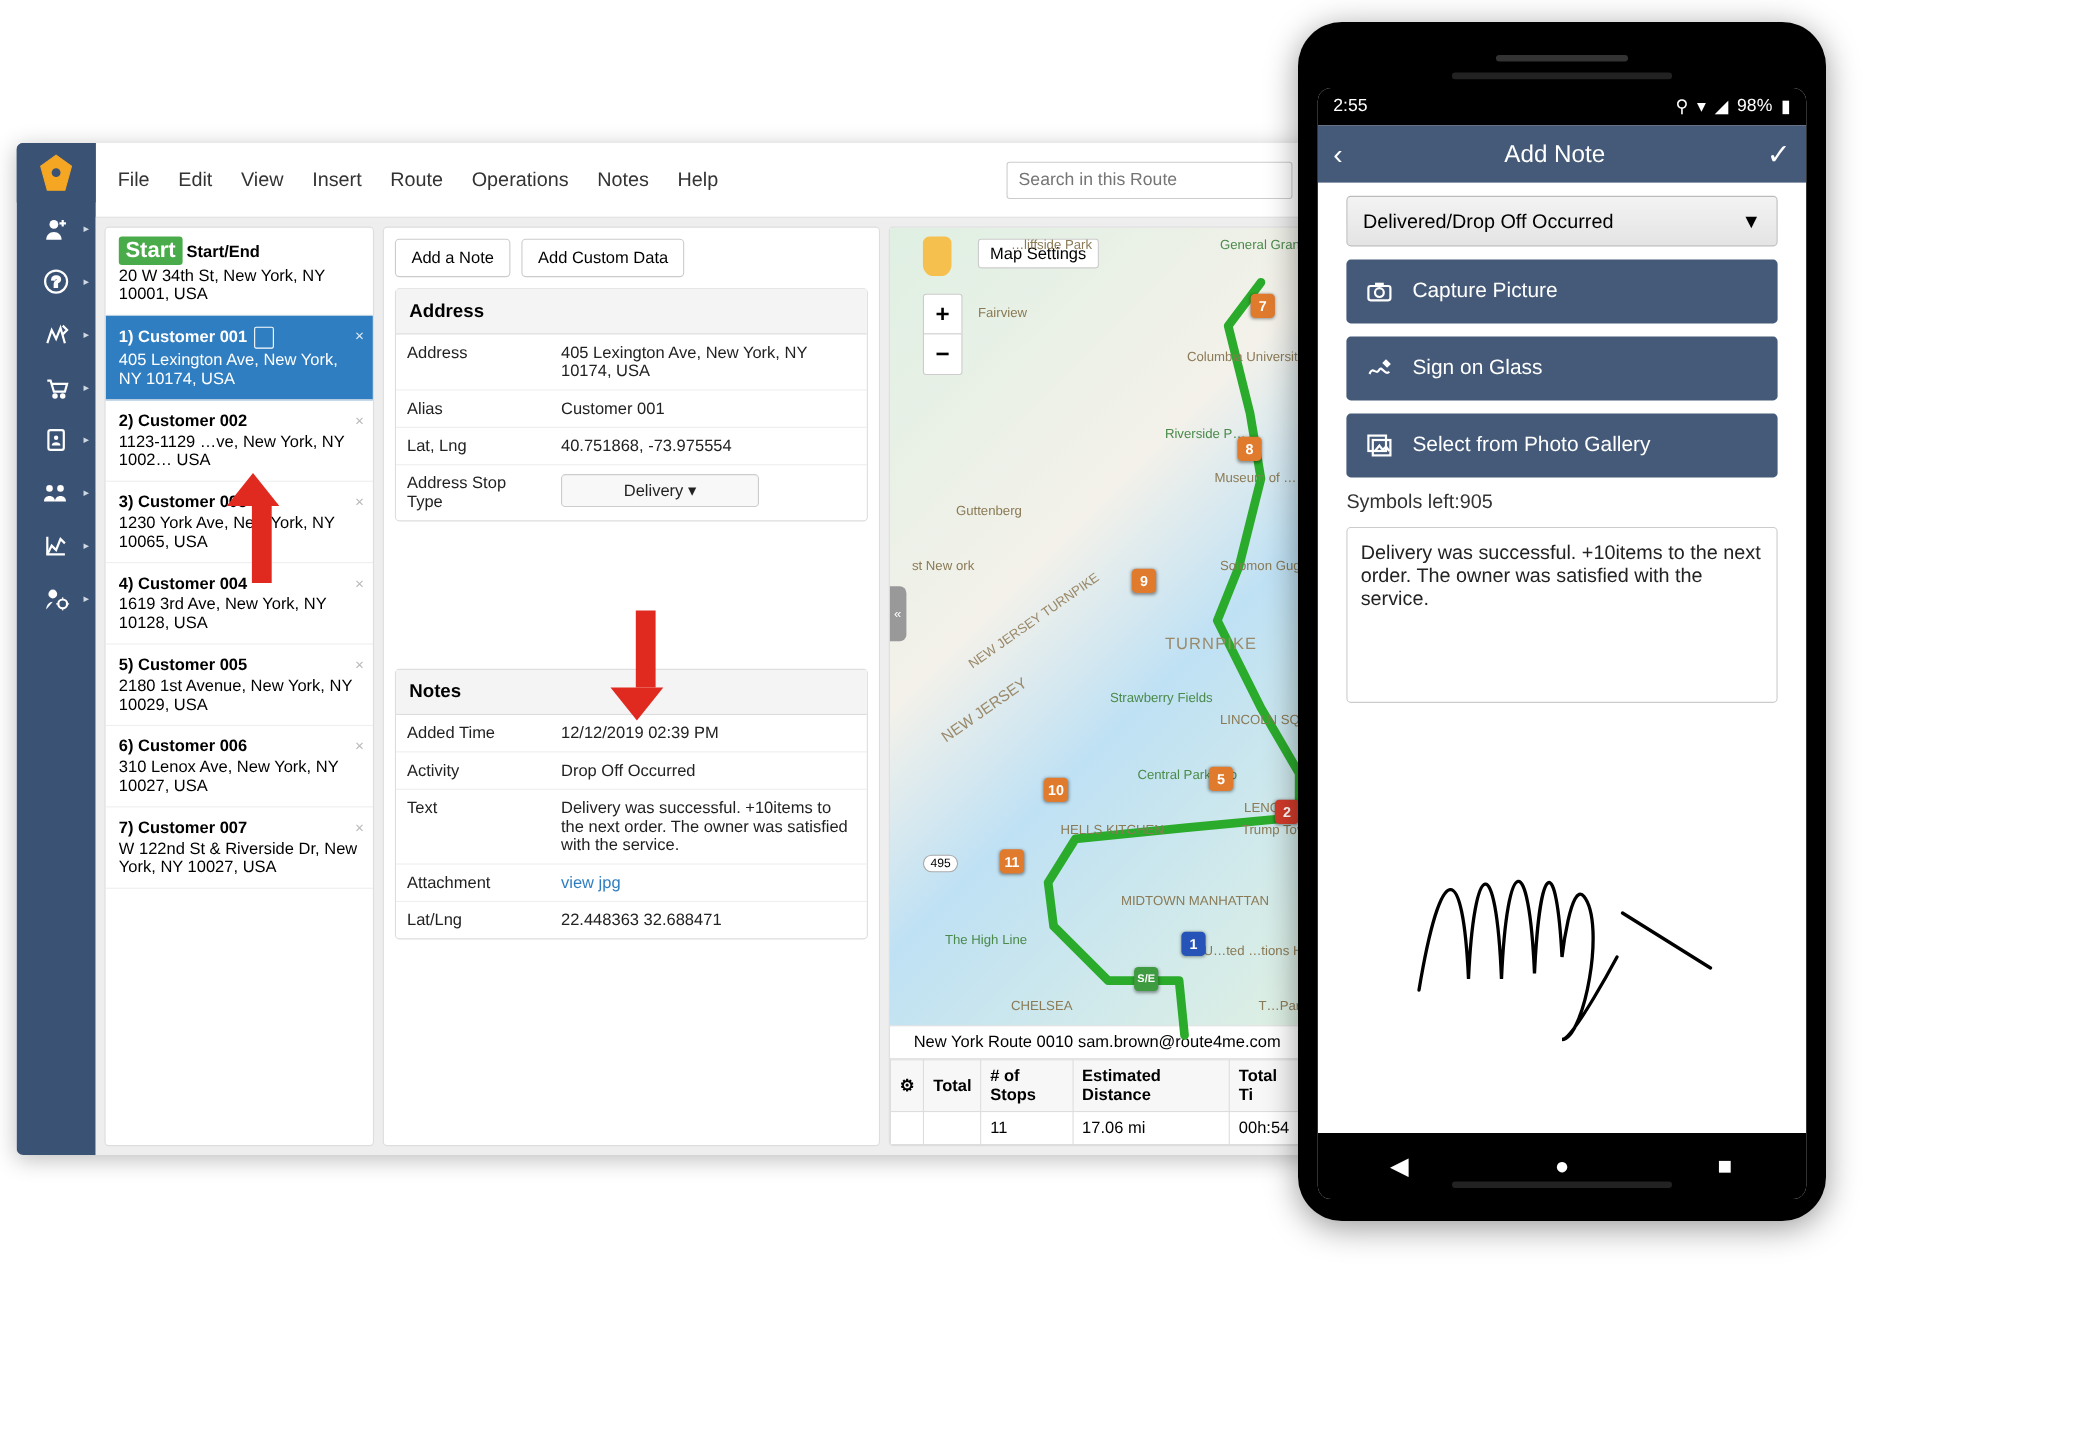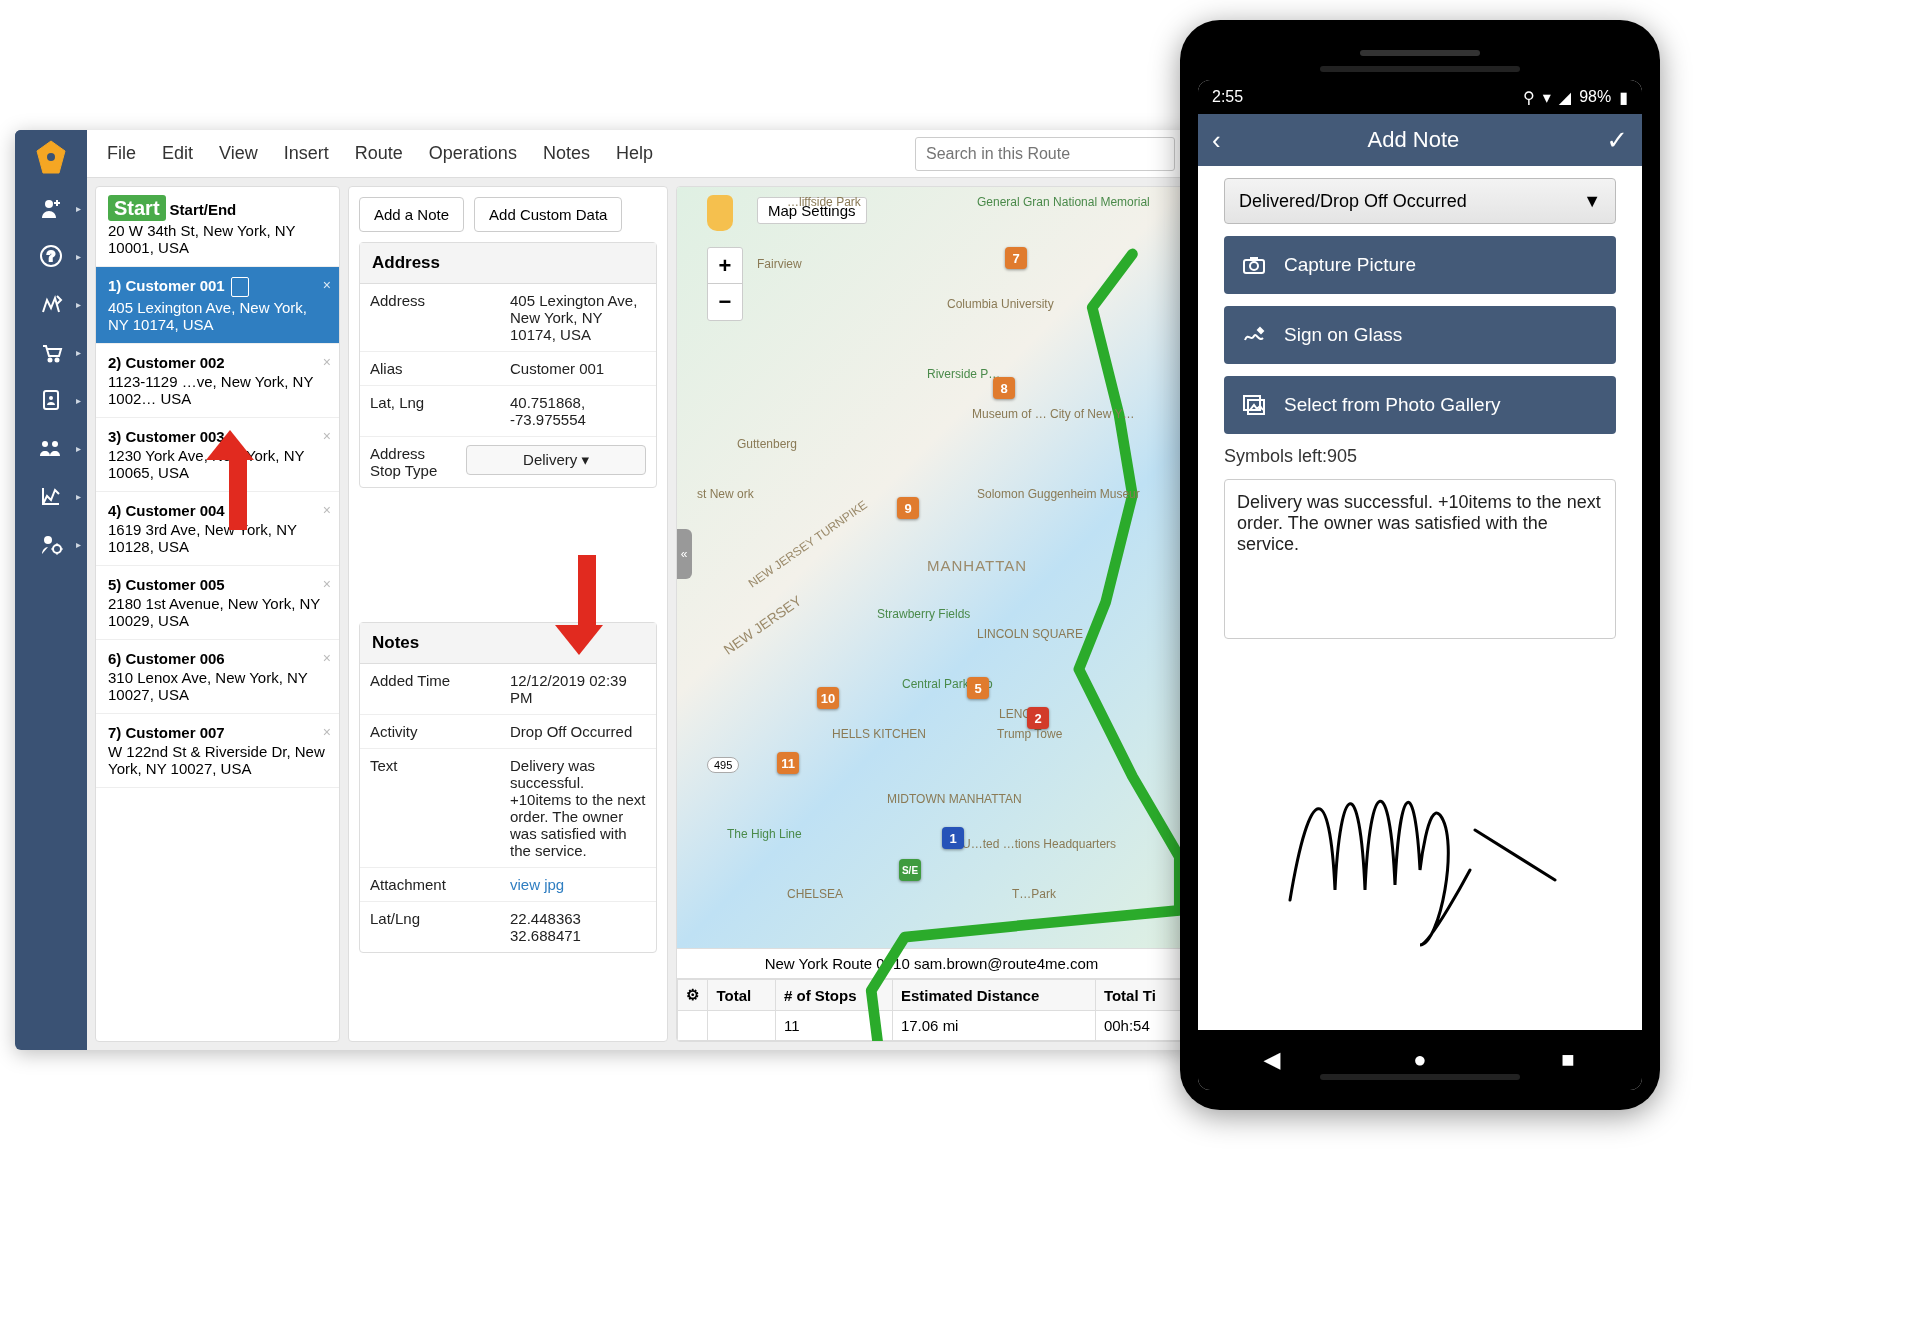--- a/index.html
+++ b/index.html
@@ -36,21 +36,21 @@
   width: 72px; height: 48px;
   display:flex; align-items:center; justify-content:center;
   color:#fff; font-size:22px; cursor:pointer;
   position:relative;
 }
 .side-icon .chev { position:absolute; right:6px; font-size:10px; color:#cfd8e3; }
 
 
 .main-col { flex: 1; display:flex; flex-direction:column; }
 .menu-bar {
-  height: 48px; border-bottom: 1px solid #ddd;
+  height: 68px; border-bottom: 1px solid #ddd;
   display:flex; align-items:center; padding: 10px 20px;
   gap: 26px;
 }
 .menu-bar span { color:#333; font-size:18px; cursor:pointer; }
 .menu-bar .search {
   margin-left:auto; width:260px; height:34px;
   border:1px solid #ccc; border-radius:3px;
   padding:0 10px; font-size:16px; color:#888;
 }
 
@@ -59,21 +59,21 @@
 
 .stops-panel { width:245px; background:#fff; border:1px solid #ddd; border-radius:4px; overflow-y:auto;}
 .stop-item { padding:10px 12px; border-bottom:1px solid #eee; font-size:15px; position:relative;}
 .stop-item.selected { background:#2f7ec1; color:#fff; }
 .stop-item .stop-title { font-weight:bold; margin-bottom:2px; }
 .stop-item .x { position:absolute; right:8px; top:10px; color:#bbb; font-size:14px; cursor:pointer;}
 .start-badge { background:#4aab4a; color:#fff; padding:2px 6px; border-radius:3px; font-size:20px; font-weight:bold; margin-right:4px;}
 .shield { display:inline-block; margin-left:6px; width:18px; height:20px; border:1px solid #fff; border-radius:2px; vertical-align:middle;}
 
 
-.detail-panel { width:320px; background:#fff; border:1px solid #ddd; border-radius:4px; overflow-y:auto; padding:10px;}
+.detail-panel { width:452px; background:#fff; border:1px solid #ddd; border-radius:4px; overflow-y:auto; padding:10px;}
 .detail-buttons { display:flex; gap:10px; margin-bottom:10px; }
 .detail-buttons button { padding:8px 14px; border:1px solid #ccc; background:#fff; border-radius:4px; font-size:15px; cursor:pointer;}
 .section { border:1px solid #ddd; border-radius:4px; margin-bottom:14px;}
 .section-header { background:#f4f4f4; padding:10px 12px; font-size:17px; font-weight:bold; border-bottom:1px solid #ddd;}
 .row { display:flex; border-bottom:1px solid #eee; font-size:15px; }
 .row:last-child { border-bottom:none;}
 .row .lbl { width:140px; padding:8px 10px; color:#222;}
 .row .val { flex:1; padding:8px 10px; color:#222;}
 .dropdown-pill { border:1px solid #ccc; border-radius:4px; padding:5px 10px; display:inline-block; min-width:180px; text-align:center; background:#f8f8f8;}
 .link { color:#2f7ec1; cursor:pointer;}
@@ -350,21 +350,21 @@
 
           <span class="map-label" style="left:110px;top:8px">…liffside Park</span>
           <span class="map-label" style="left:300px;top:8px;color:#4a8a4a;text-align:center">General Gran National Memorial</span>
           <span class="map-label" style="left:80px;top:70px">Fairview</span>
           <span class="map-label" style="left:270px;top:110px">Columbia University</span>
           <span class="map-label" style="left:250px;top:180px;color:#4a8a4a">Riverside P…</span>
           <span class="map-label" style="left:295px;top:220px">Museum of …  City of New Y…</span>
           <span class="map-label" style="left:60px;top:250px">Guttenberg</span>
           <span class="map-label" style="left:20px;top:300px">st New ork</span>
           <span class="map-label" style="left:300px;top:300px">Solomon Guggenheim  Museur</span>
-          <span class="map-label" style="left:250px;top:370px;font-size:15px;color:#9b8a6a;letter-spacing:1px">MANHATTAN</span>
+          <span class="map-label" style="left:250px;top:370px;font-size:15px;color:#9b8a6a;letter-spacing:1px">TURNPIKE</span>
           <span class="map-label" style="left:60px;top:350px;transform:rotate(-35deg);color:#9b8a6a">NEW JERSEY TURNPIKE</span>
           <span class="map-label" style="left:40px;top:430px;transform:rotate(-35deg);color:#9b8a6a;font-size:14px">NEW JERSEY</span>
           <span class="map-label" style="left:200px;top:420px;color:#4a8a4a">Strawberry Fields</span>
           <span class="map-label" style="left:300px;top:440px">LINCOLN SQUARE</span>
           <span class="map-label" style="left:225px;top:490px;color:#4a8a4a">Central Park Zoo</span>
           <span class="map-label" style="left:155px;top:540px">HELLS KITCHEN</span>
           <span class="map-label" style="left:322px;top:520px">LENOX</span>
           <span class="map-label" style="left:320px;top:540px">Trump Towe</span>
           <span class="map-label" style="left:210px;top:605px">MIDTOWN MANHATTAN</span>
           <span class="map-label" style="left:50px;top:640px;color:#4a8a4a">The High Line</span>

